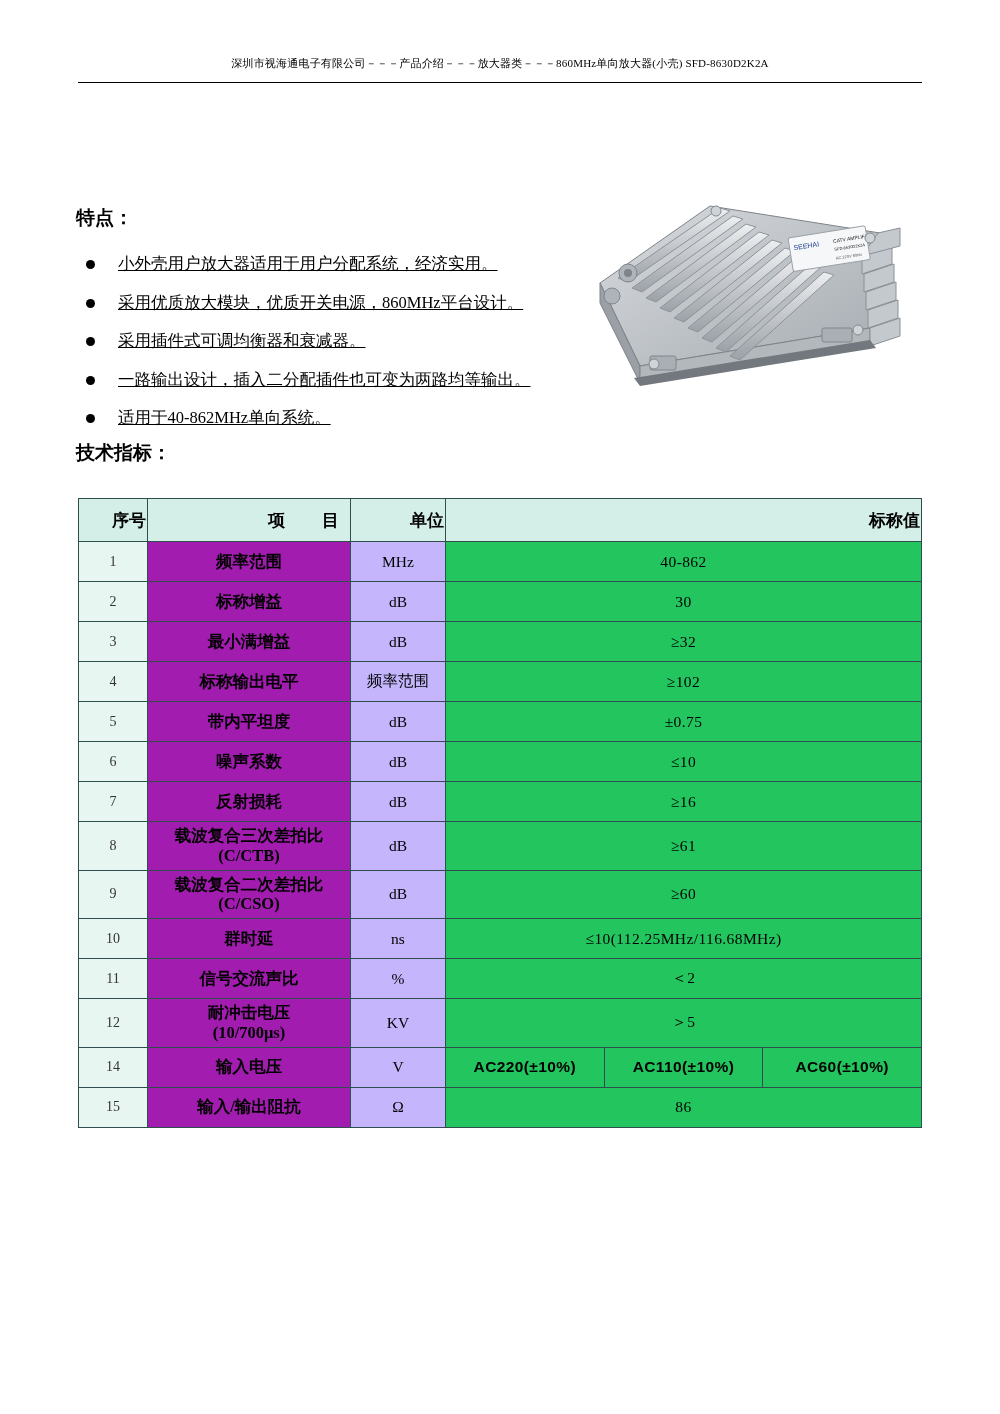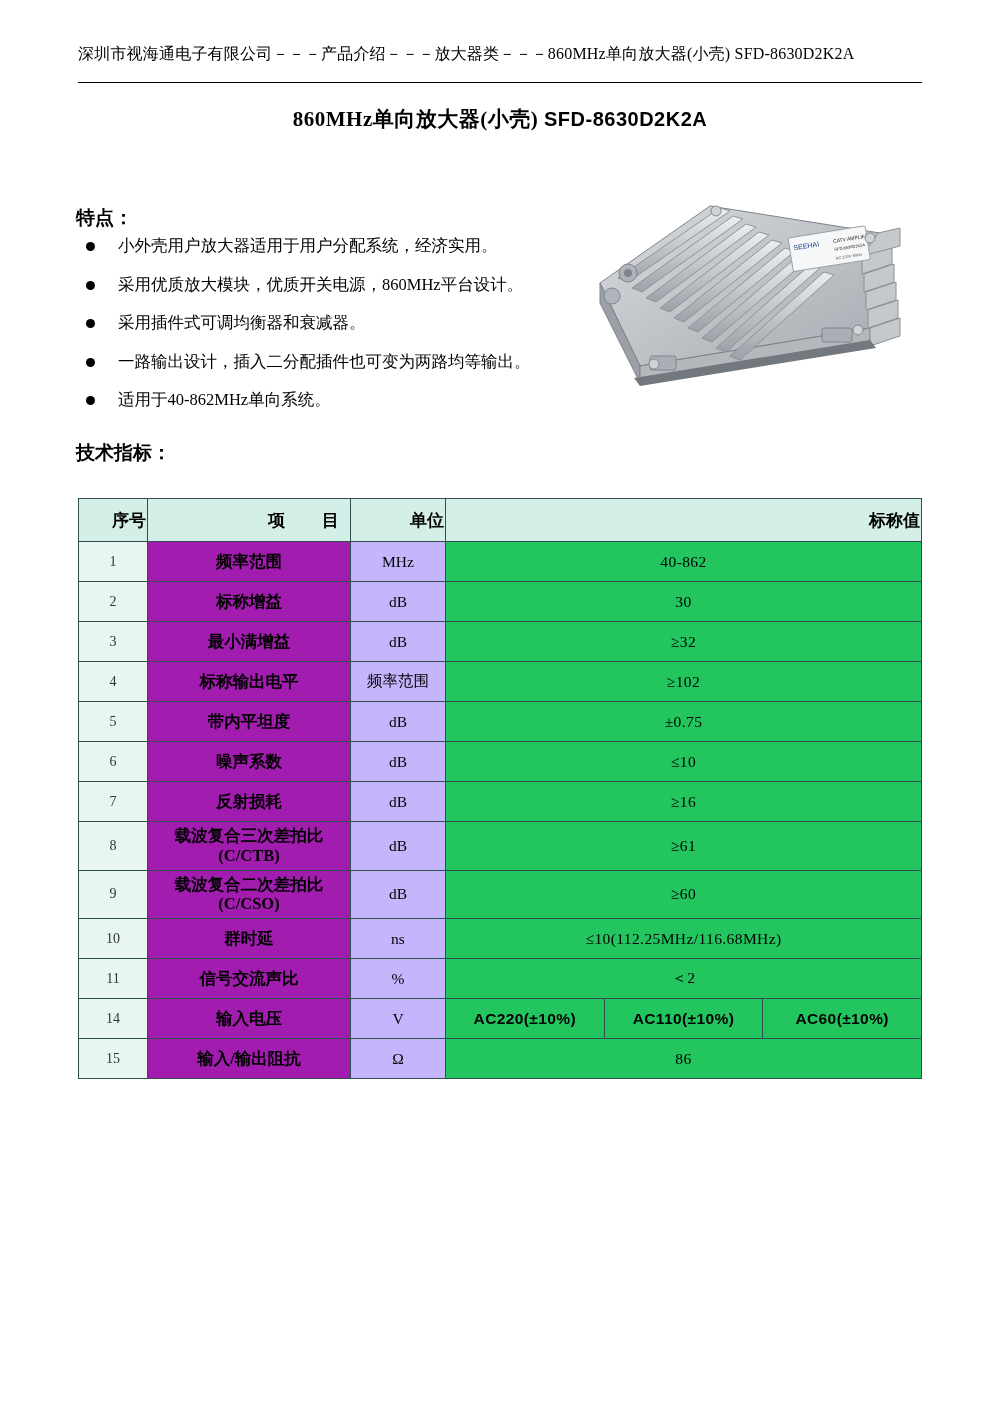--- a/index.html
+++ b/index.html
@@ -18,24 +18,25 @@
   .page {
     width: 1000px;
     height: 1414px;
     position: relative;
     box-sizing: border-box;
     padding: 0;
   }
   
   .header {
     position: absolute;
-    top: 44px;
+    top: 56px;
     left: 78px;
     width: 844px;
-    font-size: 16px;
+    text-align: center;
+    font-size: 11px;
     letter-spacing: 0.2px;
     font-family: "Liberation Serif", "DejaVu Serif", serif;
   }
   .header-rule {
     position: absolute;
     top: 82px;
     left: 78px;
     width: 844px;
     border-top: 1.6px solid #000;
   }
@@ -58,26 +59,27 @@
   .features-heading {
     position: absolute;
     top: 205px;
     left: 76px;
     font-size: 19px;
     font-weight: bold;
     font-family: "Liberation Sans", "DejaVu Sans", sans-serif;
   }
   .features {
     position: absolute;
-    top: 238px;
+    top: 256px;
     left: 76px;
     width: 500px;
     margin: 0;
     padding: 0;
     list-style: none;
+    text-decoration: underline;
   }
   .features li {
     position: relative;
     padding-left: 42px;
     font-size: 16.5px;
     line-height: 1;
     margin-bottom: 22px;
     font-family: "Liberation Serif", "DejaVu Serif", serif;
   }
   .features li .bullet {
@@ -163,24 +165,20 @@
   th.unit-h { width: 92px; }
 </style>
 </head>
 <body>
 
 <div class="page">
 
   <div class="header">深圳市视海通电子有限公司－－－产品介绍－－－放大器类－－－860MHz单向放大器(小壳) SFD-8630D2K2A</div>
   <div class="header-rule"></div>
 
-  <div class="doc-title">
-    <span>860MHz单向放大器(小壳)</span>
-    <span class="model">SFD-8630D2K2A</span>
-  </div>
 
   <div class="features-heading">特点：</div>
 
   <ul class="features">
     <li>
       <span class="bullet"></span>
       <span>小外壳用户放大器适用于用户分配系统，经济实用。</span>
     </li>
     <li>
       <span class="bullet"></span>
@@ -340,20 +338,27 @@
         <td class="unit">ns</td>
         <td class="val nowrap" colspan="3">≤10(112.25MHz/116.68MHz)</td>
       </tr>
       <tr>
         <td class="idx">11</td>
         <td class="item">信号交流声比</td>
         <td class="unit">%</td>
         <td class="val" colspan="3">＜2</td>
       </tr>
       <tr>
+        <td class="idx">12</td>
+        <td class="item two-line" style="white-space:pre-line;">耐冲击电压
+(10/700μs)</td>
+        <td class="unit">KV</td>
+        <td class="val" colspan="3">＞5</td>
+      </tr>
+      <tr>
         <td class="idx">14</td>
         <td class="item">输入电压</td>
         <td class="unit">V</td>
         <td class="val volt">AC220(±10%)</td>
         <td class="val volt">AC110(±10%)</td>
         <td class="val volt">AC60(±10%)</td>
       </tr>
       <tr>
         <td class="idx">15</td>
         <td class="item">输入/输出阻抗</td>

